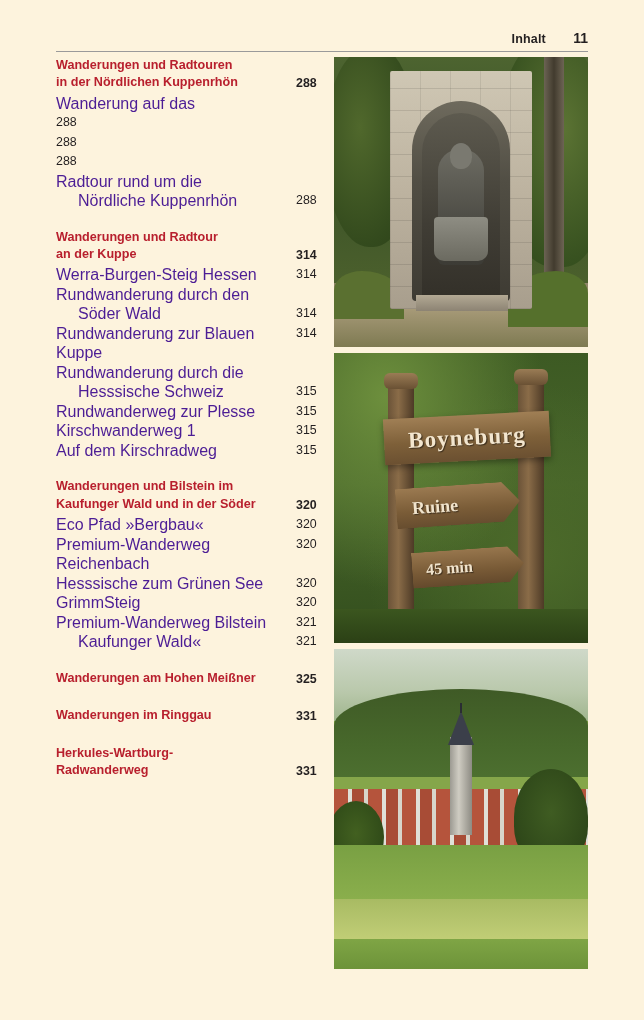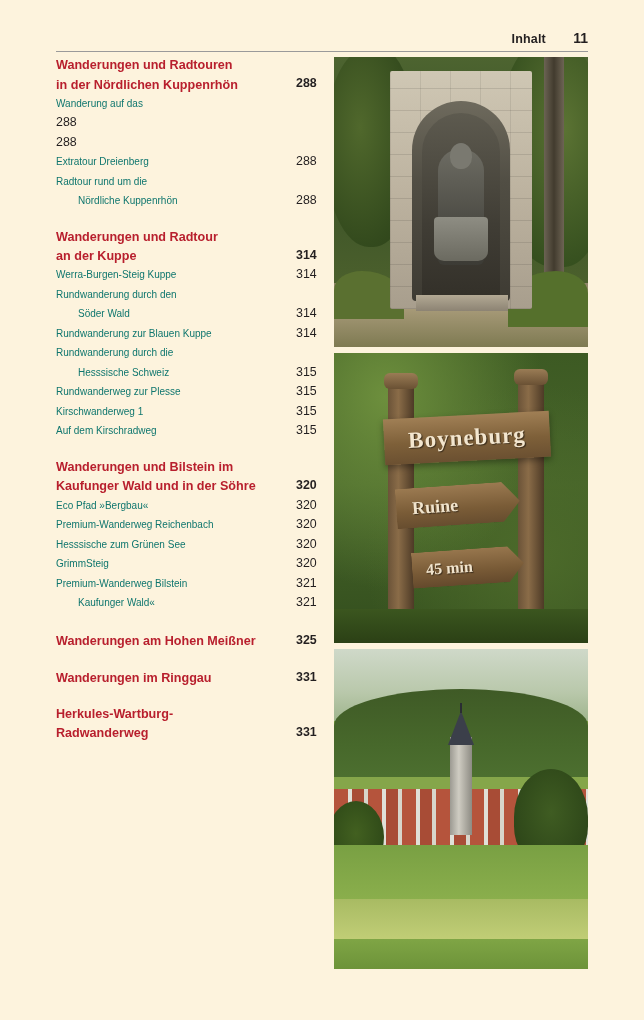--- a/index.html
+++ b/index.html
@@ -52,27 +52,27 @@
   
   .toc {
     position: absolute;
     left: 56px; top: 57px;
     width: 270px;
   }
   .group { margin-bottom: 0; }
   .group + .group { margin-top: 18px; }
   .row {
     display: flex;
-    align-items: flex-end;
+    align-items: flex-start;
     line-height: 19.5px;
   }
   .row .label {
     flex: 1 1 auto;
-    color: #0f766e;
-    font-size: 10px;
+    color: #4c1d95;
+    font-size: 16px;
     padding-right: 6px;
   }
   .row.head .label {
     color: #b81f2d;
     font-weight: bold;
     font-size: 12.6px;
     line-height: 17.2px;
   }
   .row .pagenum {
     flex: 0 0 auto;
@@ -278,21 +278,20 @@
           <span class="label">Wanderung auf das</span>
           <span class="pagenum"></span>
         </div>
         <div class="row">
           <span class="pagenum">288</span>
         </div>
         <div class="row">
           <span class="pagenum">288</span>
         </div>
         <div class="row">
-          <span class="label">Extratour Dreienberg</span>
           <span class="pagenum">288</span>
         </div>
         <div class="row nopage">
           <span class="label">Radtour rund um die</span>
           <span class="pagenum"></span>
         </div>
         <div class="row">
           <span class="label cont">Nördliche Kuppenrhön</span>
           <span class="pagenum">288</span>
         </div>
@@ -300,21 +299,21 @@
       <div class="group">
         <div class="row head nopage">
           <span class="label">Wanderungen und Radtour</span>
           <span class="pagenum"></span>
         </div>
         <div class="row head">
           <span class="label">an der Kuppe</span>
           <span class="pagenum">314</span>
         </div>
         <div class="row">
-          <span class="label">Werra-Burgen-Steig Kuppe</span>
+          <span class="label">Werra-Burgen-Steig Hessen</span>
           <span class="pagenum">314</span>
         </div>
         <div class="row nopage">
           <span class="label">Rundwanderung durch den</span>
           <span class="pagenum"></span>
         </div>
         <div class="row">
           <span class="label cont">Söder Wald</span>
           <span class="pagenum">314</span>
         </div>
@@ -342,21 +341,21 @@
           <span class="label">Auf dem Kirschradweg</span>
           <span class="pagenum">315</span>
         </div>
       </div>
       <div class="group">
         <div class="row head nopage">
           <span class="label">Wanderungen und Bilstein im</span>
           <span class="pagenum"></span>
         </div>
         <div class="row head">
-          <span class="label">Kaufunger Wald und in der Söhre</span>
+          <span class="label">Kaufunger Wald und in der Söder</span>
           <span class="pagenum">320</span>
         </div>
         <div class="row">
           <span class="label">Eco Pfad »Bergbau«</span>
           <span class="pagenum">320</span>
         </div>
         <div class="row">
           <span class="label">Premium-Wanderweg Reichenbach</span>
           <span class="pagenum">320</span>
         </div>

